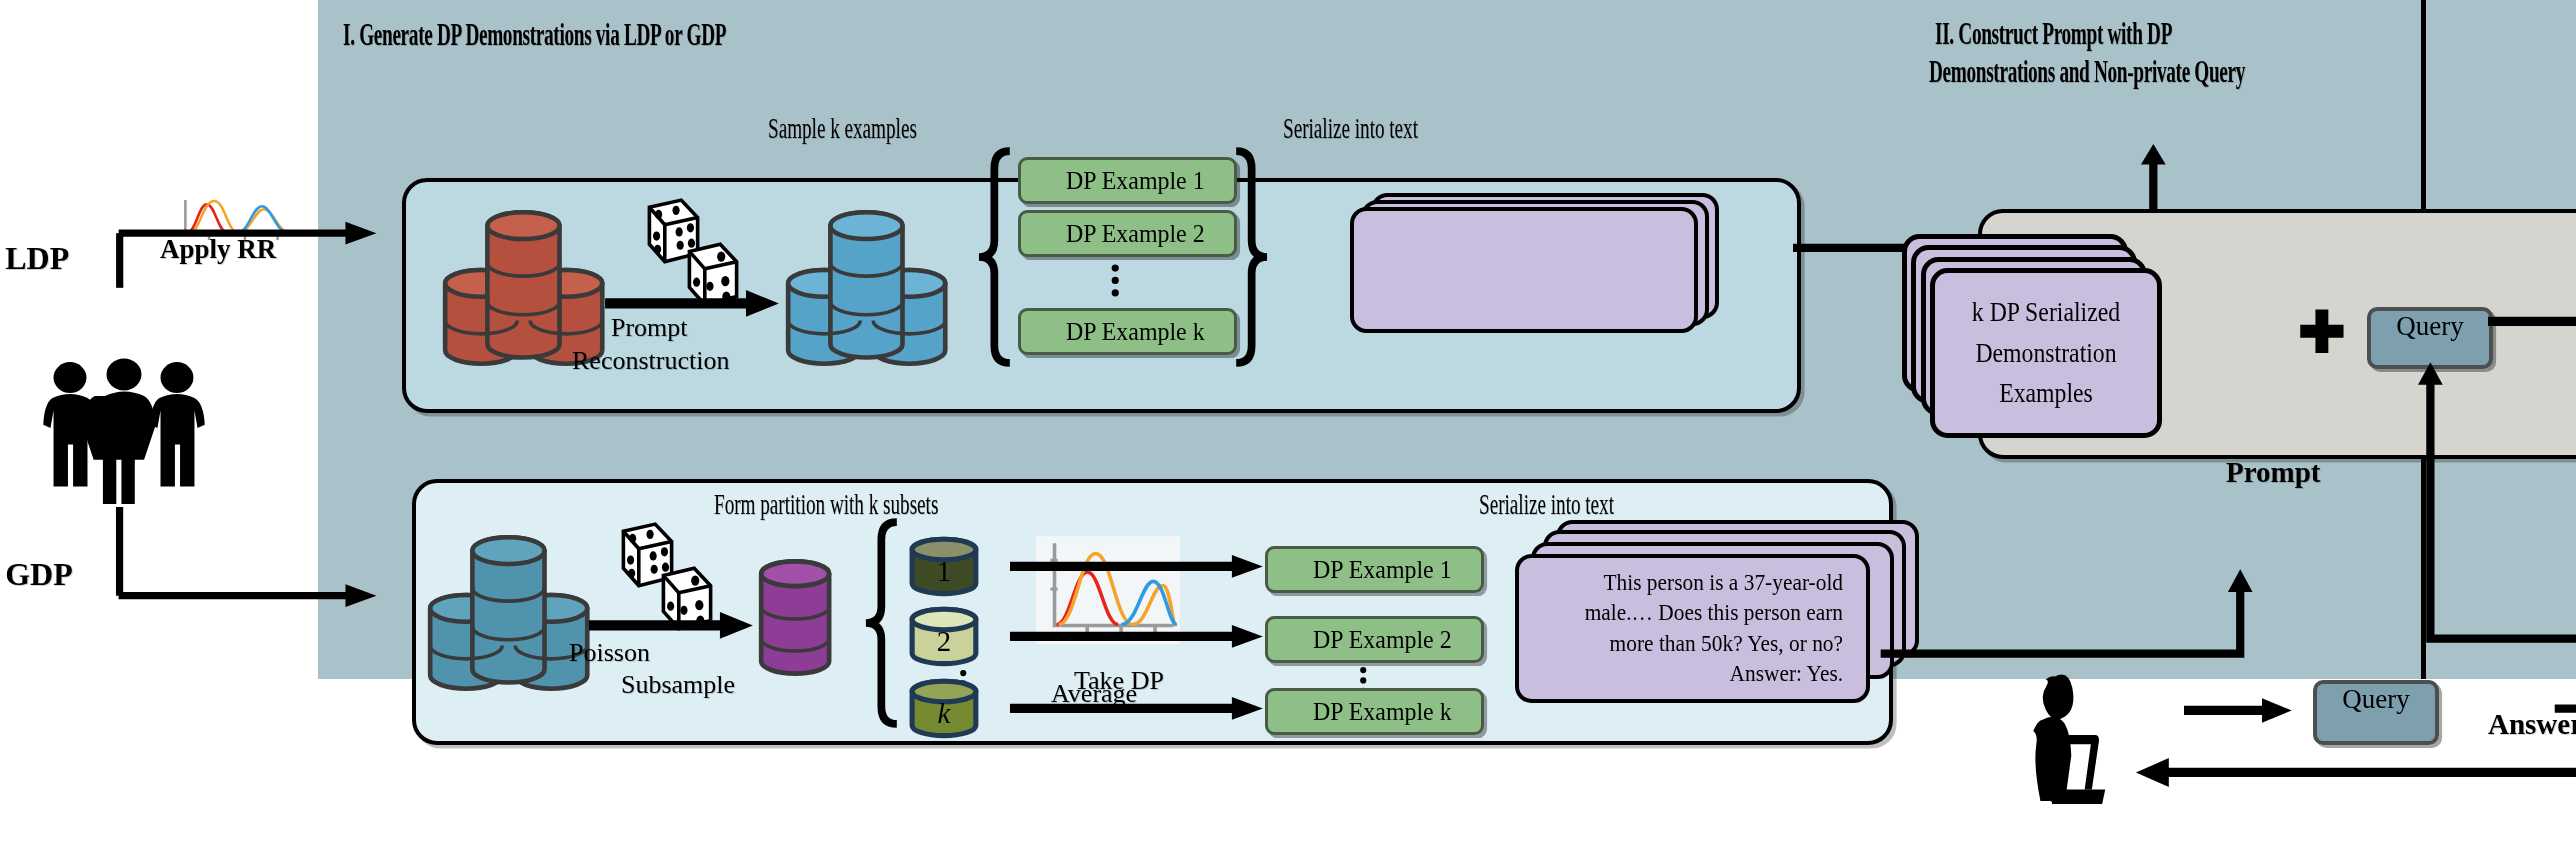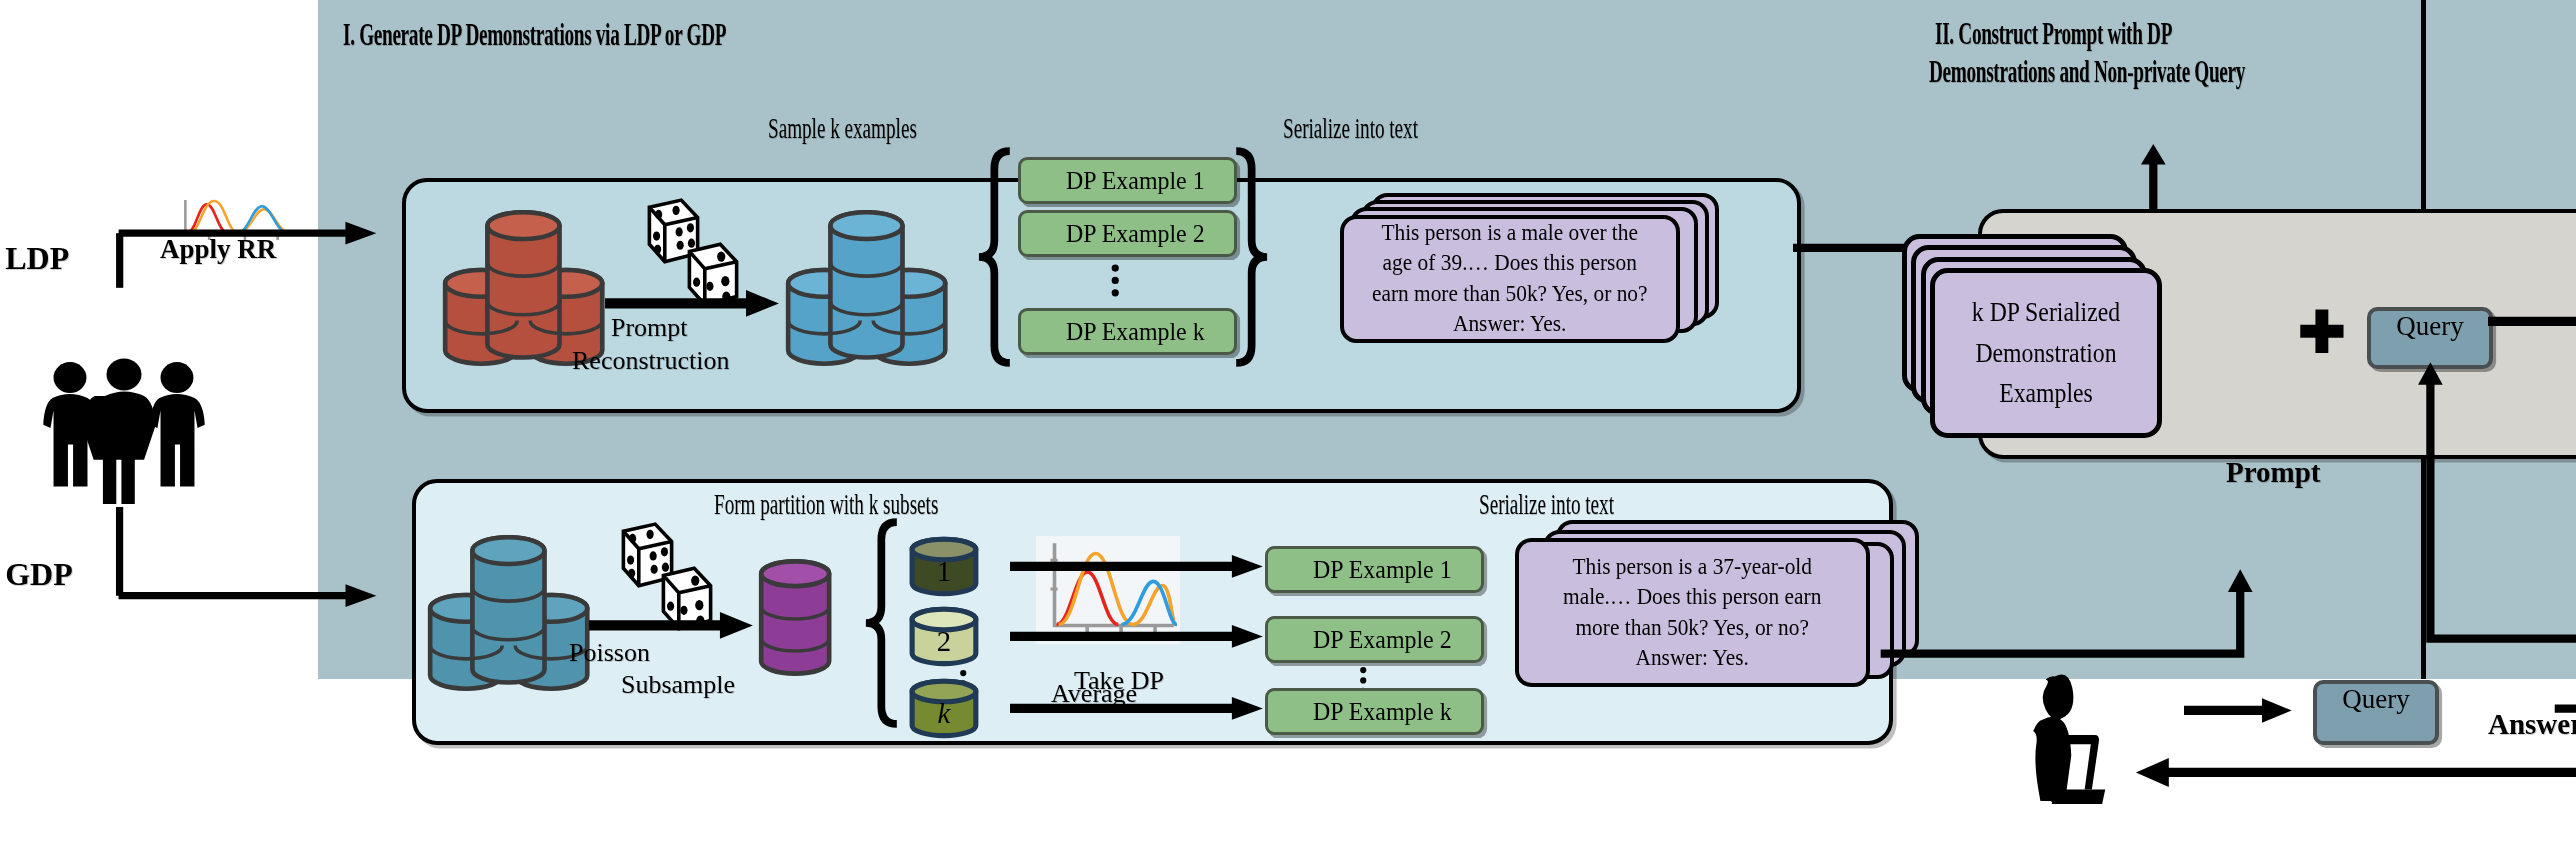--- a/index.html
+++ b/index.html
@@ -196,23 +196,20 @@
       <circle cx="14" cy="56" r="7" fill="#000"></circle>
   </svg>
   <div class="greenbox" style="left:1018px;top:308px;width:198px;height:41px;">
     <span>DP Example k</span>
   </div>
 
   <div class="stack" style="left:1340px;top:193px;width:392px;height:175px;">
     <div class="card" style="left:31px;top:0;width:340px;height:118px;"></div>
     <div class="card" style="left:20.6px;top:7.2px;width:340px;height:118px;"></div>
     <div class="card" style="left:10.3px;top:14.4px;width:340px;height:118px;"></div>
-    <div class="card front" style="left:0px;top:21.6px;width:340px;height:128px;">
-      <span>This person is a male over the age of 39.… Does this person earn more than 50k? Yes, or no? Answer: Yes.</span>
-    </div>
   </div>
 
   <svg style="position:absolute;left:1793px;top:149px;width:489px;height:103px;" viewBox="0 0 950 200" width="489" height="103">
     <path d="M0,192 L700,192 L700,20" stroke="#000" stroke-width="16" fill="none"></path>
     <polygon points="676,30 700,-10 724,30" fill="#000"></polygon>
   </svg>
 
   <div class="subbox" id="sub-gdp"></div>
 
   <div class="lbl cap" style="left:714px;top:488px;">
@@ -354,21 +351,21 @@
       <circle cx="14" cy="46" r="6" fill="#000"></circle>
   </svg>
   <div class="greenbox" style="left:1265px;top:688px;width:198px;height:41px;">
     <span>DP Example k</span>
   </div>
 
   <div class="stack" style="left:1515px;top:520px;width:412px;height:201px;">
     <div class="card" style="left:41px;top:0;width:355px;height:129px;"></div>
     <div class="card" style="left:28px;top:10.3px;width:355px;height:129px;"></div>
     <div class="card" style="left:15.5px;top:21.6px;width:355px;height:129px;"></div>
-    <div class="card front" style="left:0px;top:18px;width:355px;height:149px;">
+    <div class="card front" style="left:0px;top:34px;width:355px;height:149px;text-align:right;">
       <span>This person is a 37-year-old male.… Does this person earn more than 50k? Yes, or no? Answer: Yes.</span>
     </div>
   </div>
 
   <svg style="position:absolute;left:1880px;top:556px;width:515px;height:113px;" viewBox="0 0 1000 220" width="515" height="113">
     <path d="M0,190 L700,190 L700,60" stroke="#000" stroke-width="16" fill="none"></path>
     <polygon points="676,70 700,26 724,70" fill="#000"></polygon>
   </svg>
 
   <div class="subbox" id="sub-prompt"></div>

